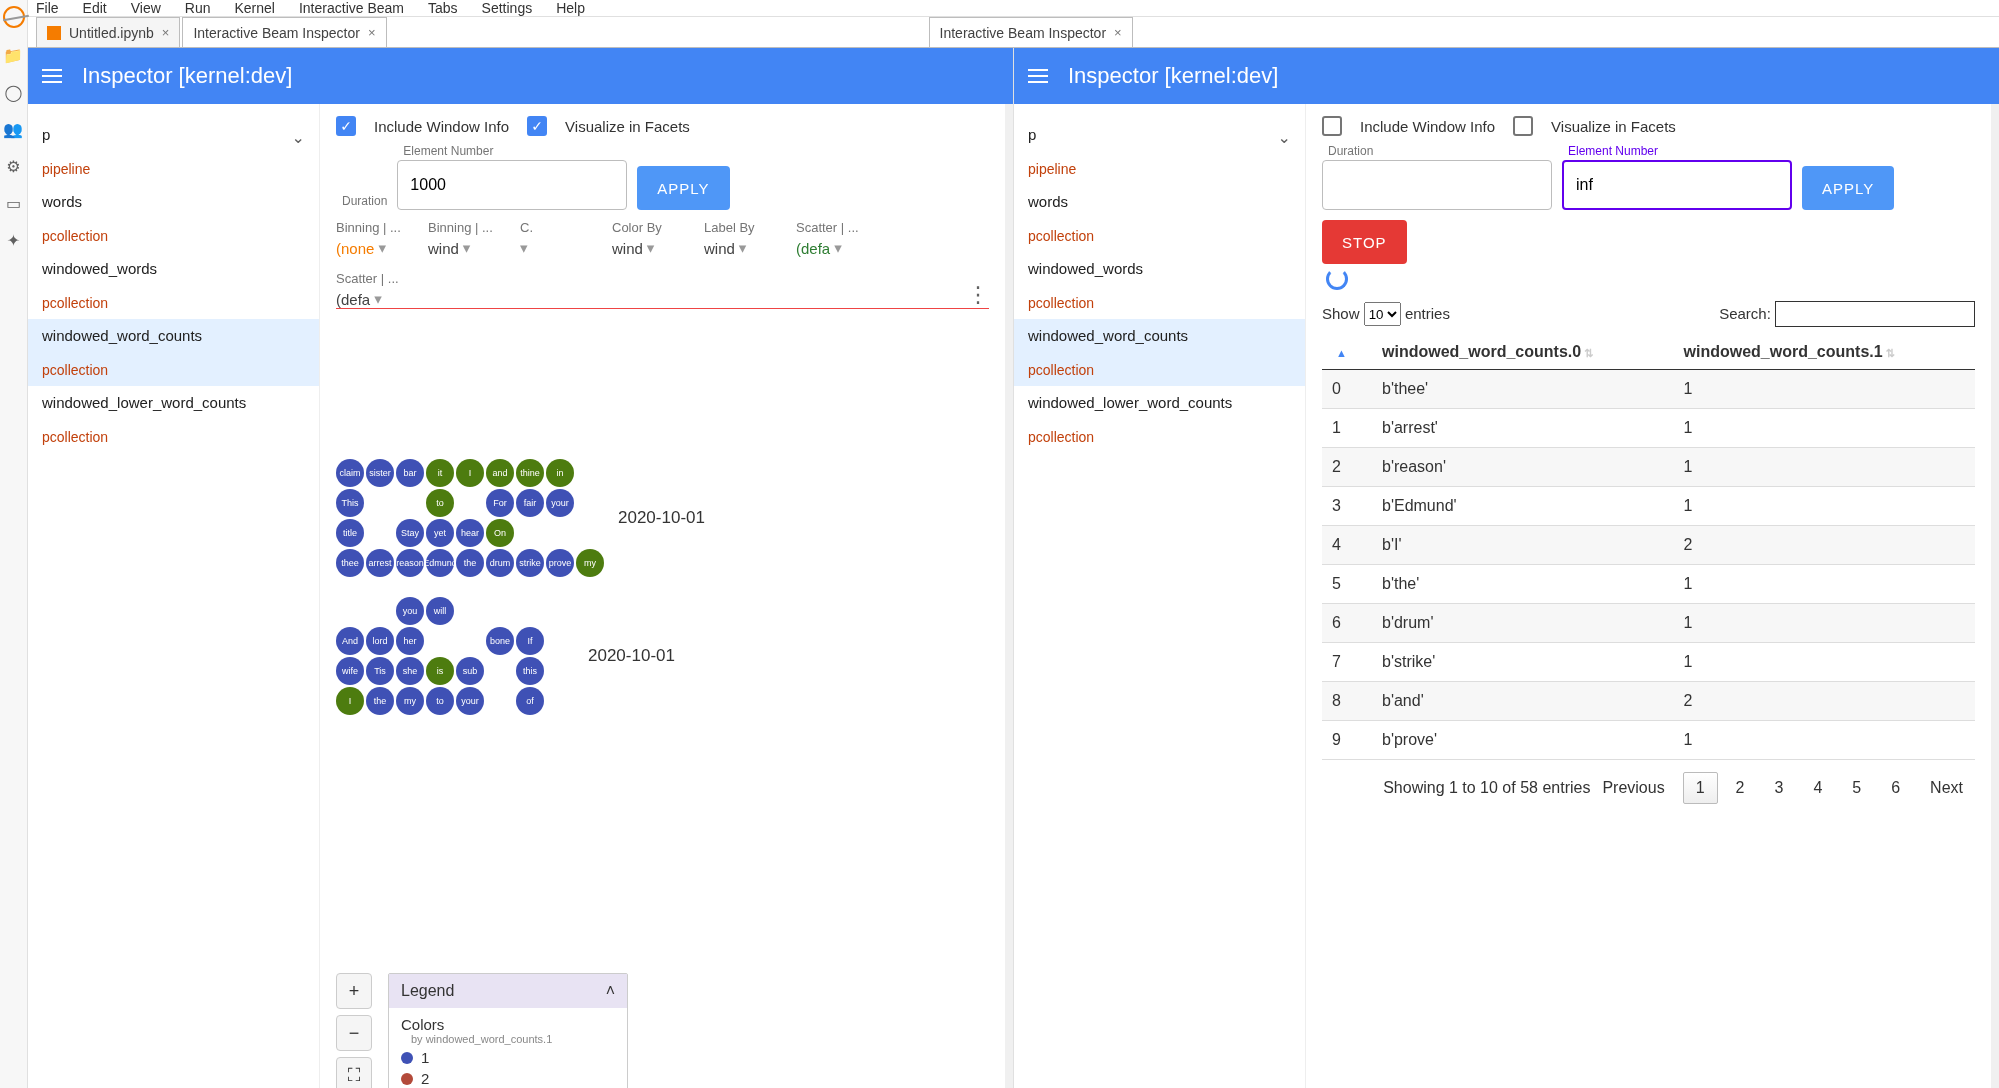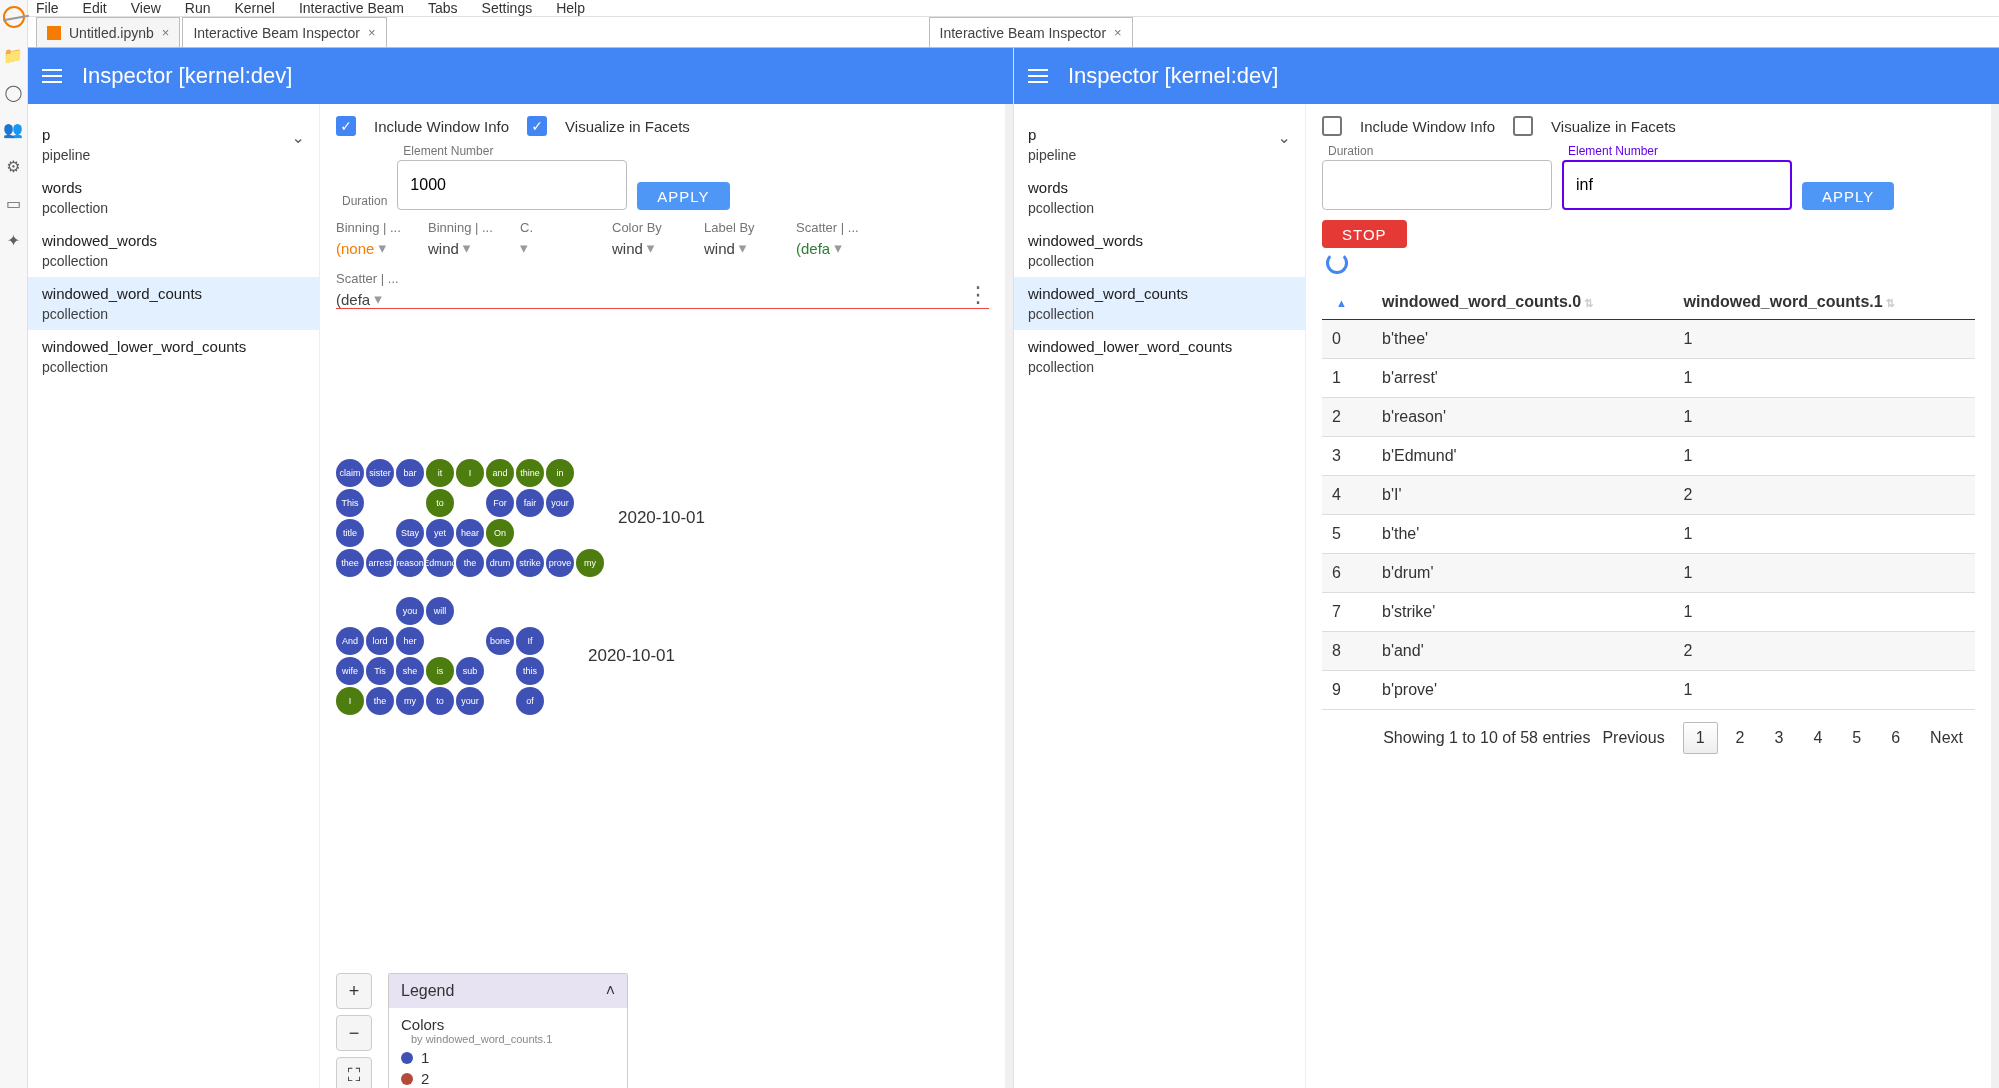--- a/index.html
+++ b/index.html
@@ -21,34 +21,34 @@
 .pane { flex: 1; display: flex; flex-direction: column; position: relative; border-right: 1px solid #e0e0e0; }
 .pane:last-child { border-right: none; }
 .pane-header { background: #4285f4; color: #fff; height: 56px; display: flex; align-items: center; padding: 0 14px; gap: 20px; font-size: 22px; }
 .pane-header .burger { display: flex; flex-direction: column; gap: 4px; cursor: pointer; }
 .pane-header .burger span { width: 20px; height: 2px; background: #fff; }
 .pane-body { flex: 1; display: flex; overflow: hidden; }
 .sidebar { width: 292px; border-right: 1px solid #eee; padding: 14px 0; overflow-y: auto; }
 .side-item { padding: 8px 14px; cursor: pointer; }
 .side-item.sel { background: #e3f0ff; }
 .side-item .si-name { font-size: 15px; color: #212121; }
-.side-item .si-type { font-size: 14px; color: #404040; margin-top: 4px; }
+.side-item .si-type { font-size: 14px; color: #c2410c; margin-top: 18px; }
 .side-item.with-arrow { display: flex; justify-content: space-between; align-items: flex-start; }
 .side-arrow { color: #616161; font-size: 16px; margin-top: 2px; }
 .content { flex: 1; padding: 12px 16px; overflow-y: auto; font-size: 15px; color: #333; }
 .opts-row { display: flex; align-items: center; gap: 18px; margin-bottom: 8px; }
 .chk { width: 20px; height: 20px; border: 2px solid #4285f4; border-radius: 3px; display: inline-flex; align-items: center; justify-content: center; color: #fff; background: #4285f4; font-size: 14px; }
 .chk.empty { background: #fff; color: transparent; border-color: #757575; }
 .fieldset { display: flex; gap: 10px; align-items: flex-end; margin-bottom: 10px; }
 .field { display: flex; flex-direction: column; }
 .field label { font-size: 12px; color: #757575; margin-bottom: 2px; padding-left: 6px; }
 .field.focus label { color: #6200ee; }
 .field input { height: 50px; border: 1px solid #bdbdbd; border-radius: 4px; padding: 0 12px; font-size: 16px; width: 230px; }
 .field.focus input { border: 2px solid #6200ee; }
-.btn { background: #4f97f7; color: #fff; border: none; height: 28px; padding: 0 20px; border-radius: 4px; font-size: 15px; letter-spacing: 1px; cursor: pointer; }
+.btn { background: #4f97f7; color: #fff; border: none; height: 44px; padding: 0 20px; border-radius: 4px; font-size: 15px; letter-spacing: 1px; cursor: pointer; }
 .btn.stop { background: #e53935; }
 .facets-controls { display: flex; gap: 18px; align-items: flex-end; border-bottom: 1px solid #ef4444; padding-bottom: 0; margin-bottom: 10px; justify-content: space-between; }
 .fc-group { display: flex; gap: 14px; flex-wrap: wrap; }
 .fc { display: flex; flex-direction: column; font-size: 13px; color: #757575; width: 78px; }
 .fc .fc-label { white-space: nowrap; overflow: hidden; text-overflow: ellipsis; }
 .fc .fc-val { color: #424242; display: flex; align-items: center; gap: 4px; margin-top: 4px; font-size: 15px; white-space: nowrap; overflow: hidden; }
 .fc.orange .fc-val { color: #f57c00; }
 .fc.green .fc-val { color: #2e7d32; }
 .vdots { font-size: 22px; color: #616161; cursor: pointer; }
 .facets-viz { min-height: 500px; }
@@ -402,20 +402,31 @@
             </div>
             <div class="field focus">
               <label>Element Number</label>
               <input value="inf" style="">
             </div>
             <button class="btn">APPLY</button>
           </div>
           <button class="btn stop">STOP</button>
           <div><span class="spinner"></span></div>
 
+          <div class="dt-top">
+            <div>
+              <span>Show</span>
+              <select><option>10</option></select>
+              <span>entries</span>
+            </div>
+            <div>
+              <span>Search:</span>
+              <input value="" style="">
+            </div>
+          </div>
 
           <table class="dt">
             <thead>
                 <tr id="dt-head">
                   <th style="width: 50px;"><span></span><span class="sort-ind">▲</span></th>
                   <th><span>windowed_word_counts.0</span><span style="color: rgb(204, 204, 204); font-size: 11px;"> ⇅</span></th>
                   <th><span>windowed_word_counts.1</span><span style="color: rgb(204, 204, 204); font-size: 11px;"> ⇅</span></th>
                 </tr>
               </thead>
             <tbody id="dt-body">

